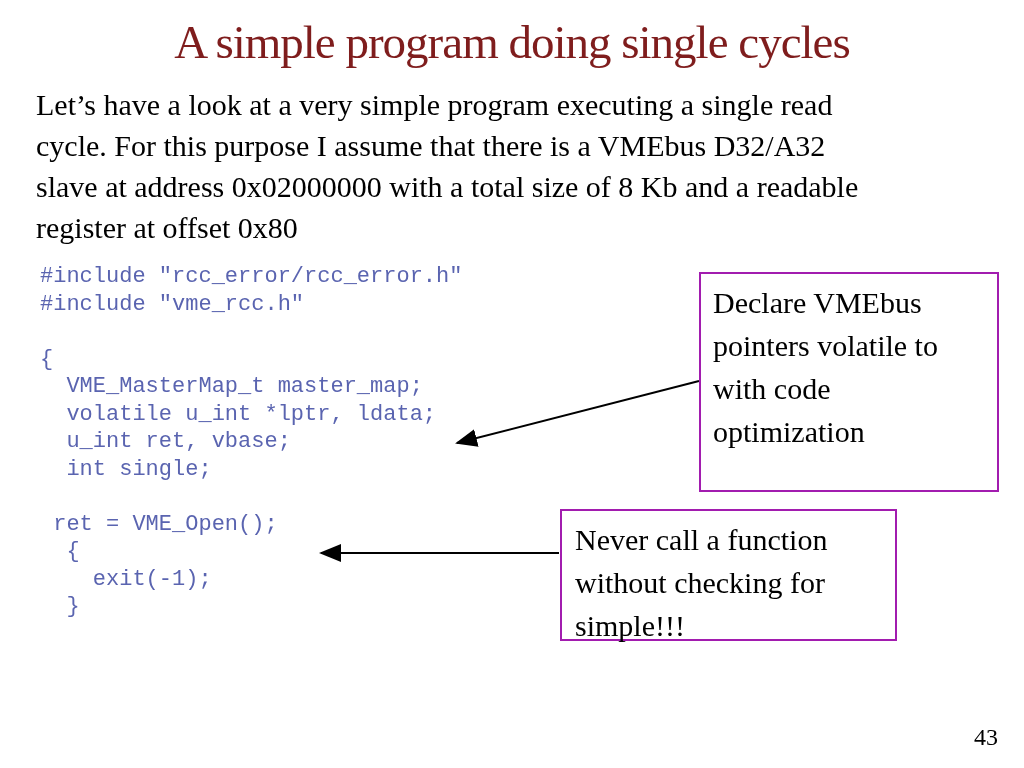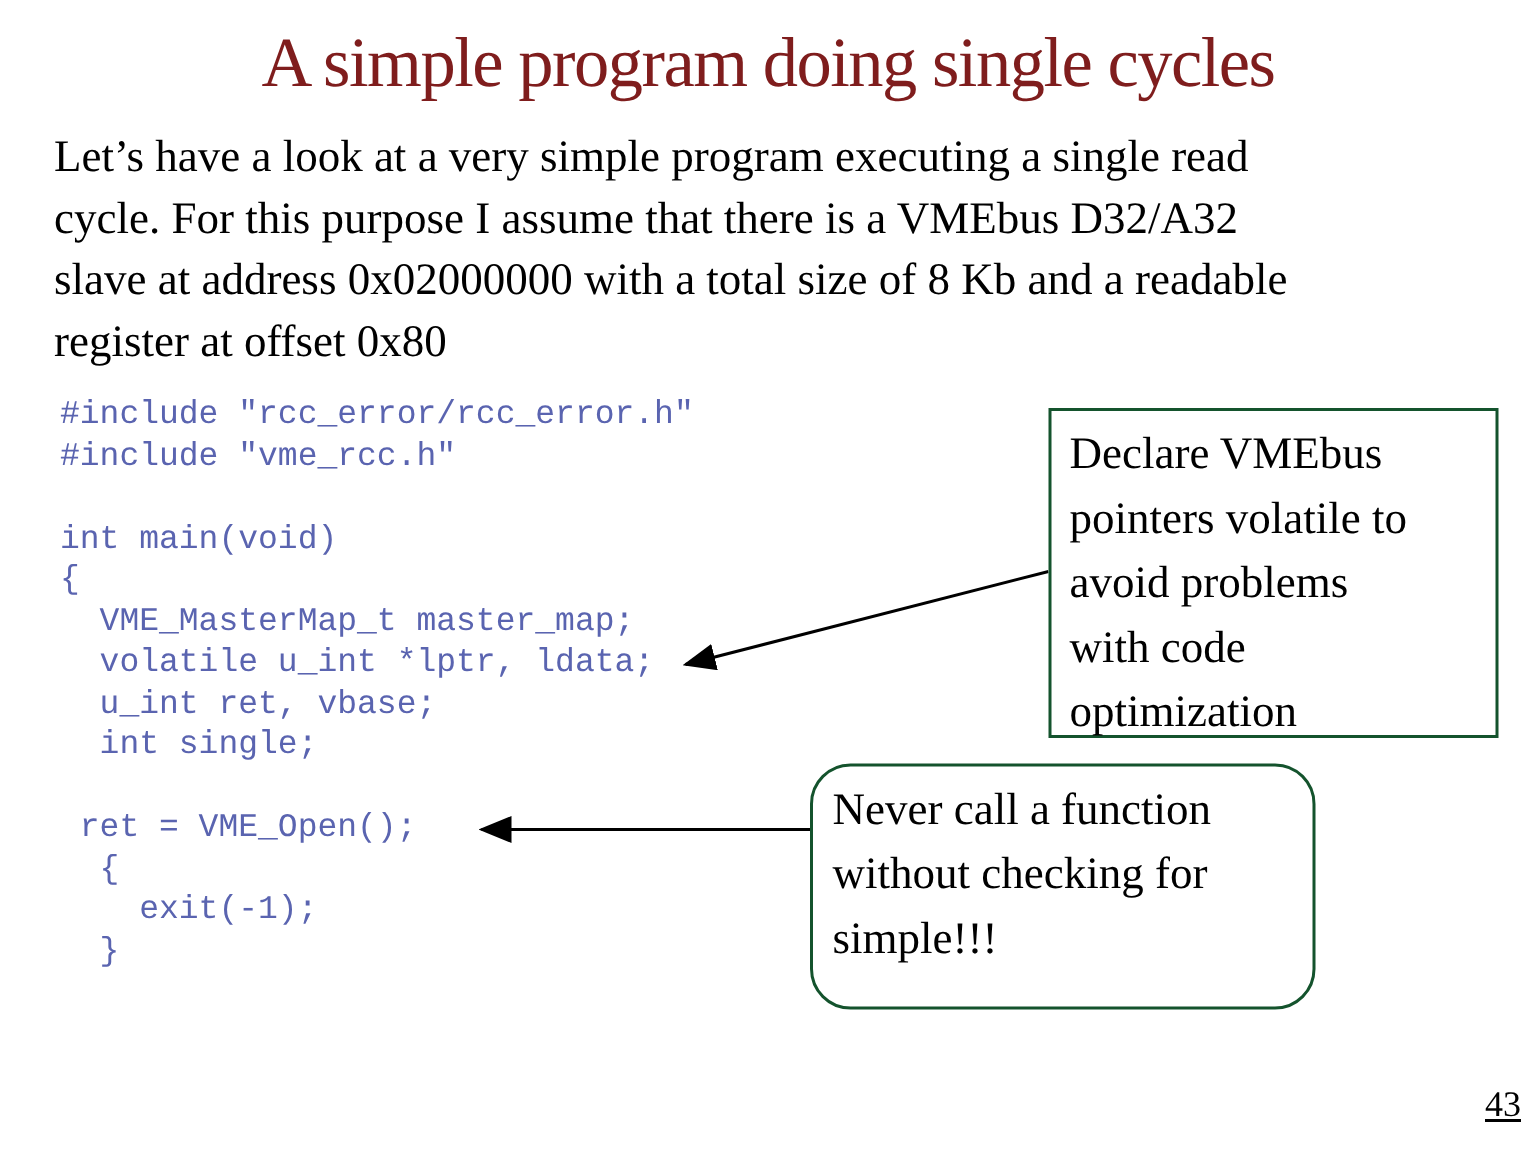--- a/index.html
+++ b/index.html
@@ -50,78 +50,75 @@
   }
   .code-line {
     height: 27.5px;
     line-height: 27.5px;
     white-space: pre;
   }
   .callout {
     position: absolute;
     box-sizing: border-box;
     background: #ffffff;
-    border: 2px solid #14532d;
+    border: 2px solid #a21caf;
     color: #000000;
     font-size: 30px;
     line-height: 43px;
   }
   .callout-line { white-space: nowrap; }
   .callout-declare-volatile {
     left: 699px;
     top: 272px;
     width: 300px;
     height: 220px;
     padding: 7px 6px 0 12px;
   }
   .callout-check-errors {
-    left: 540px;
+    left: 560px;
     top: 509px;
     width: 337px;
-    height: 164px;
+    height: 132px;
     padding: 7px 6px 0 13px;
-    border-radius: 27px;
   }
   .arrow-layer {
     position: absolute;
     left: 0;
     top: 0;
     width: 1024px;
     height: 768px;
     pointer-events: none;
   }
   .page-number {
     position: absolute;
-    right: 10px;
+    right: 26px;
     top: 722px;
     font-size: 24px;
     line-height: 30px;
     color: #000000;
-    text-decoration: underline;
   }
 </style>
 </head>
 <body>
 
 <div class="slide">
 
   <h1 class="slide-title">A simple program doing single cycles</h1>
 
   <div class="intro-paragraph">
     <div class="intro-line">Let’s have a look at a very simple program executing a single read</div>
     <div class="intro-line">cycle. For this purpose I assume that there is a VMEbus D32/A32</div>
     <div class="intro-line">slave at address 0x02000000 with a total size of 8 Kb and a readable</div>
     <div class="intro-line">register at offset 0x80</div>
   </div>
 
   <div class="code-block">
     <div class="code-line">#include "rcc_error/rcc_error.h"</div>
     <div class="code-line">#include "vme_rcc.h"</div>
     <div class="code-line"></div>
-    <div class="code-line">int main(void)</div>
     <div class="code-line">{</div>
     <div class="code-line">  VME_MasterMap_t master_map;</div>
     <div class="code-line">  volatile u_int *lptr, ldata;</div>
     <div class="code-line">  u_int ret, vbase;</div>
     <div class="code-line">  int single;</div>
     <div class="code-line"></div>
     <div class="code-line"> ret = VME_Open();</div>
     <div class="code-line">  {</div>
     <div class="code-line">    exit(-1);</div>
     <div class="code-line">  }</div>
@@ -133,21 +130,20 @@
         <path d="M0,0 L11,4.5 L0,9 Z" fill="#000000"></path>
       </marker>
     </defs>
     <line x1="699" y1="381" x2="457" y2="443" stroke="#000000" stroke-width="2" marker-end="url(#arrowhead)"></line>
     <line x1="559" y1="553" x2="321" y2="553" stroke="#000000" stroke-width="2" marker-end="url(#arrowhead)"></line>
   </svg>
 
   <div class="callout callout-declare-volatile">
     <div class="callout-line">Declare VMEbus</div>
     <div class="callout-line">pointers volatile to</div>
-    <div class="callout-line">avoid problems</div>
     <div class="callout-line">with code</div>
     <div class="callout-line">optimization</div>
   </div>
 
   <div class="callout callout-check-errors">
     <div class="callout-line">Never call a function</div>
     <div class="callout-line">without checking for</div>
     <div class="callout-line">simple!!!</div>
   </div>
 

